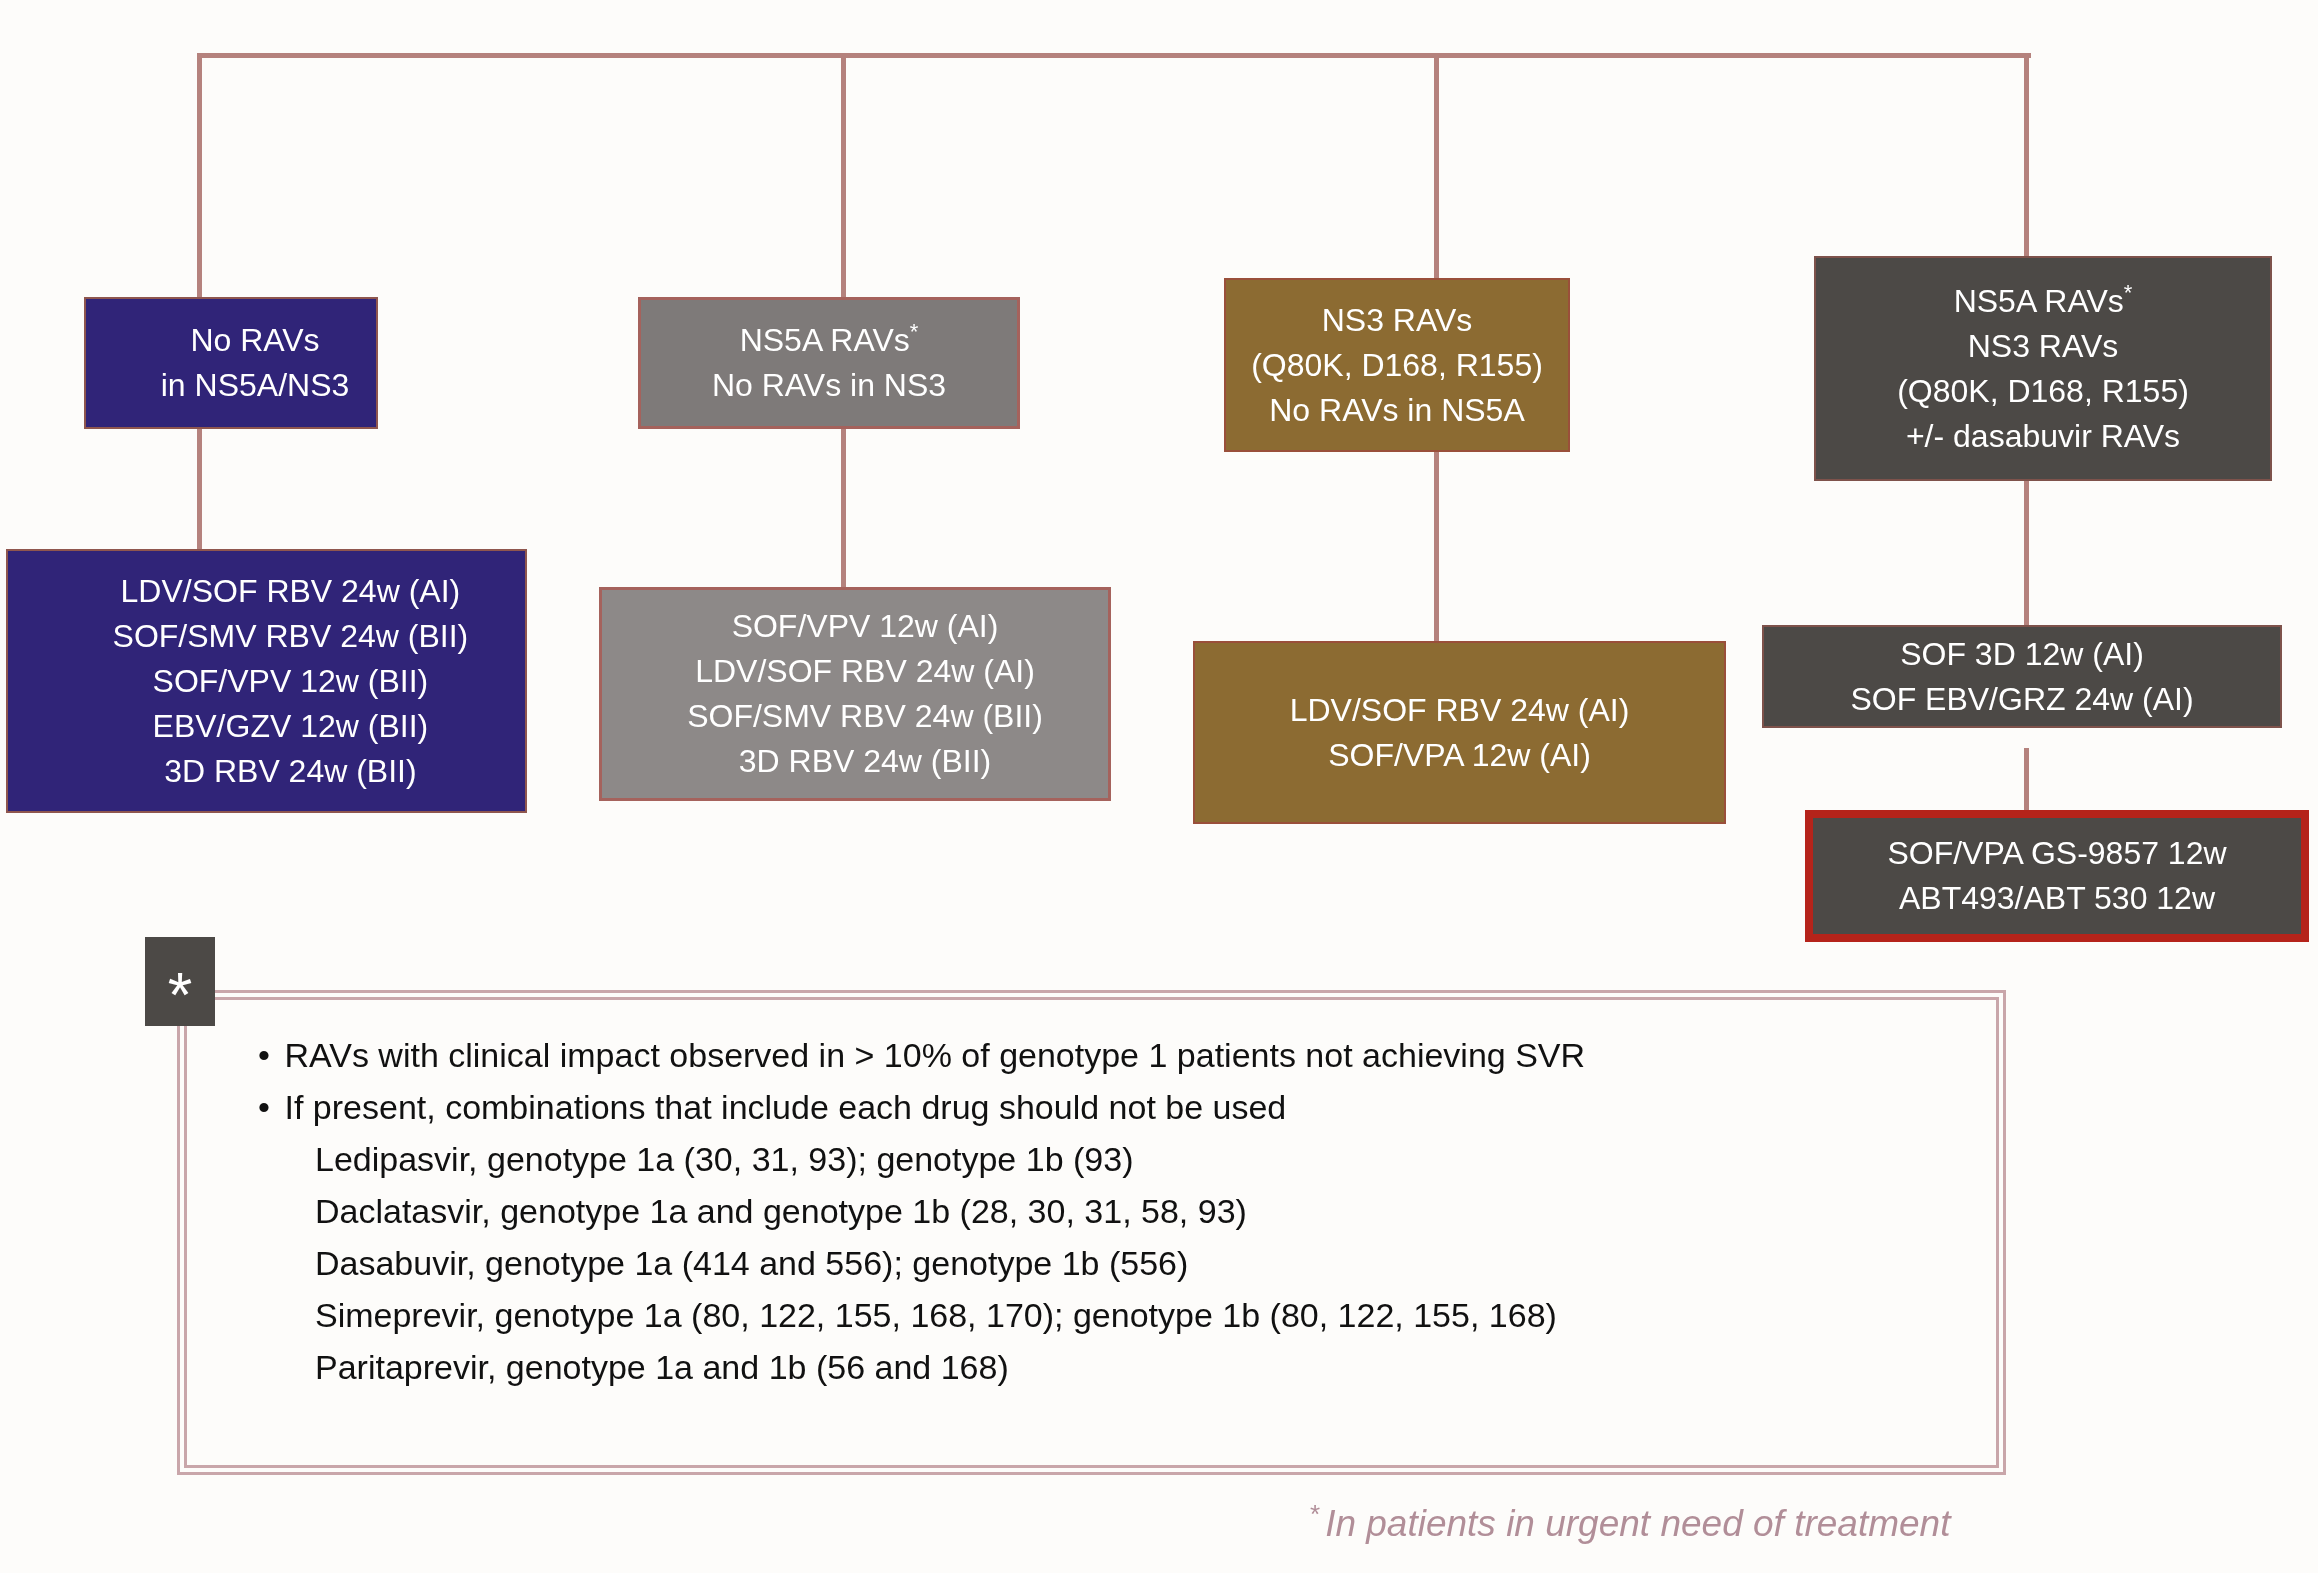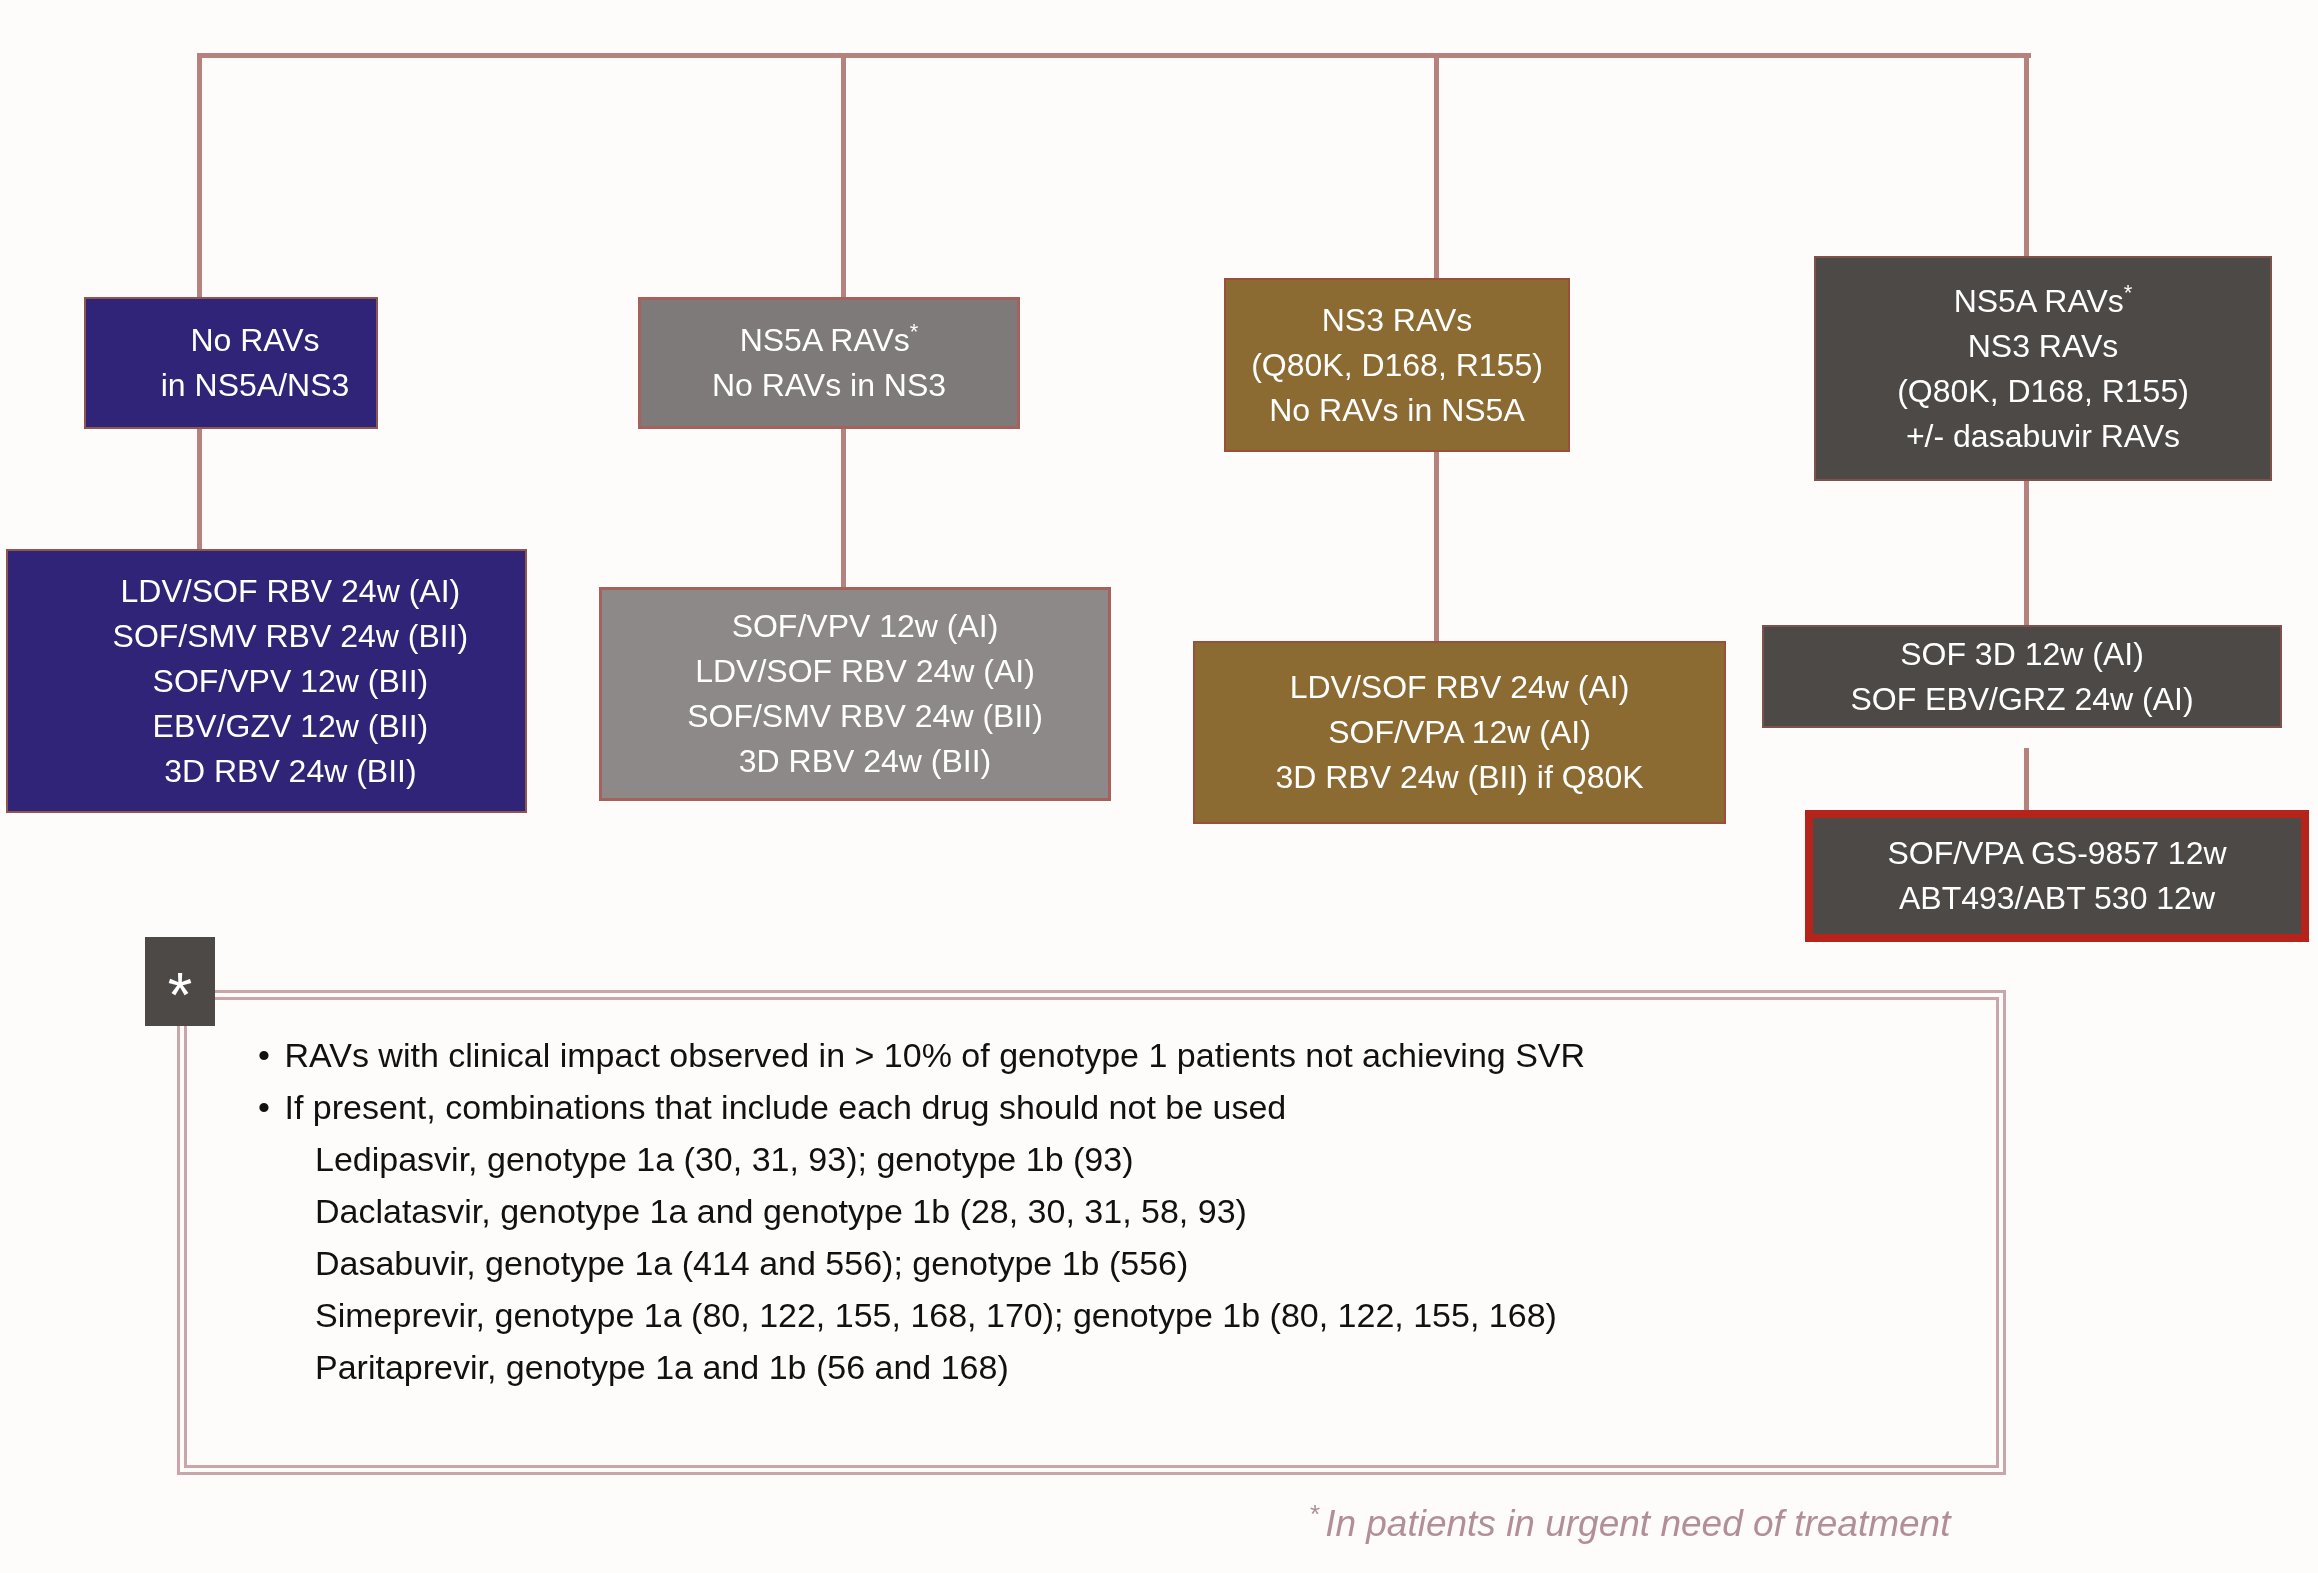--- a/index.html
+++ b/index.html
@@ -102,21 +102,20 @@
   <div class="box grayLight" style="left:599px;top:587px;width:512px;height:214px;padding-left:20px;">
     <div>SOF/VPV 12w (AI)</div>
     <div>LDV/SOF RBV 24w (AI)</div>
     <div>SOF/SMV RBV 24w (BII)</div>
     <div>3D RBV 24w (BII)</div>
   </div>
 
   <div class="box gold" style="left:1193px;top:641px;width:533px;height:183px;">
     <div>LDV/SOF RBV 24w (AI)</div>
     <div>SOF/VPA 12w (AI)</div>
-    <div>3D RBV 24w (BII) if Q80K</div>
   </div>
 
   <div class="box dark" style="left:1718px;top:625px;width:520px;height:103px;margin-left:44px;">
     <div>SOF 3D 12w (AI)</div>
     <div>SOF EBV/GRZ 24w (AI)</div>
   </div>
 
   <div class="box alert" style="left:1805px;top:810px;width:504px;height:132px;">
     <div>SOF/VPA GS-9857 12w</div>
     <div>ABT493/ABT 530 12w</div>

